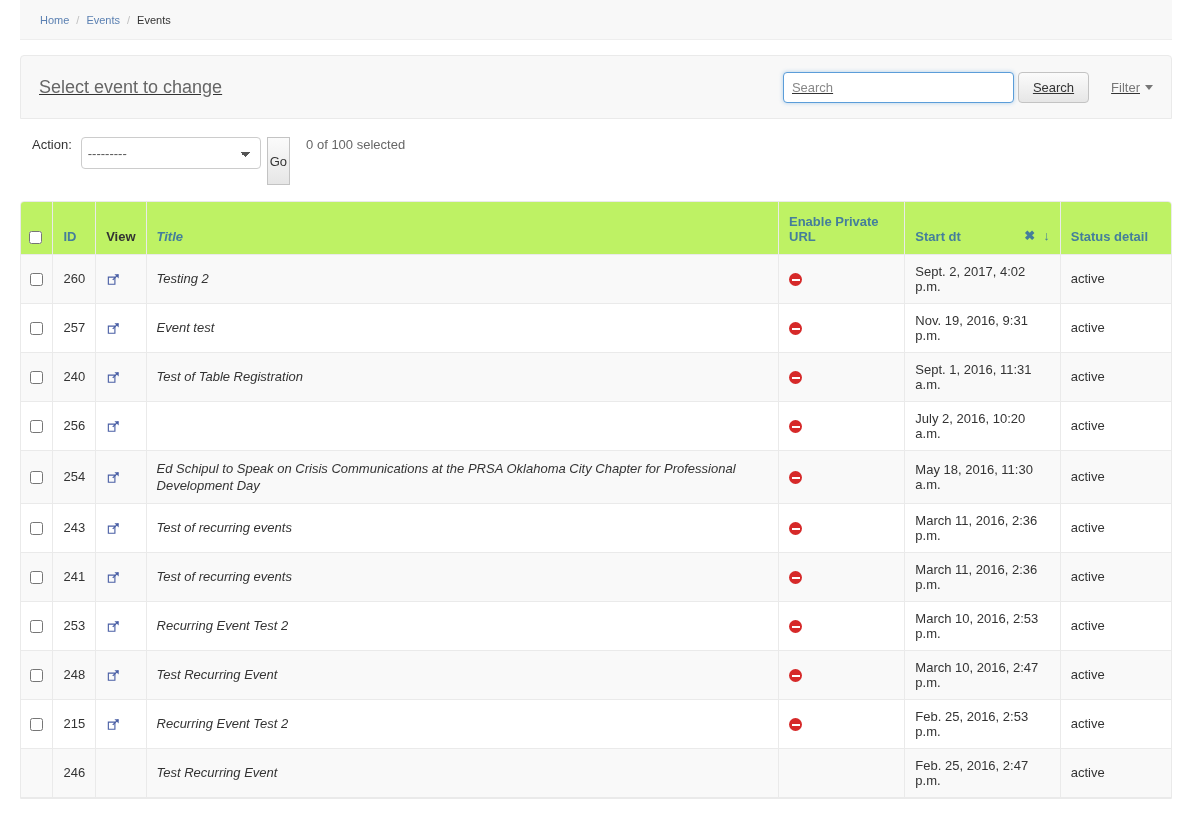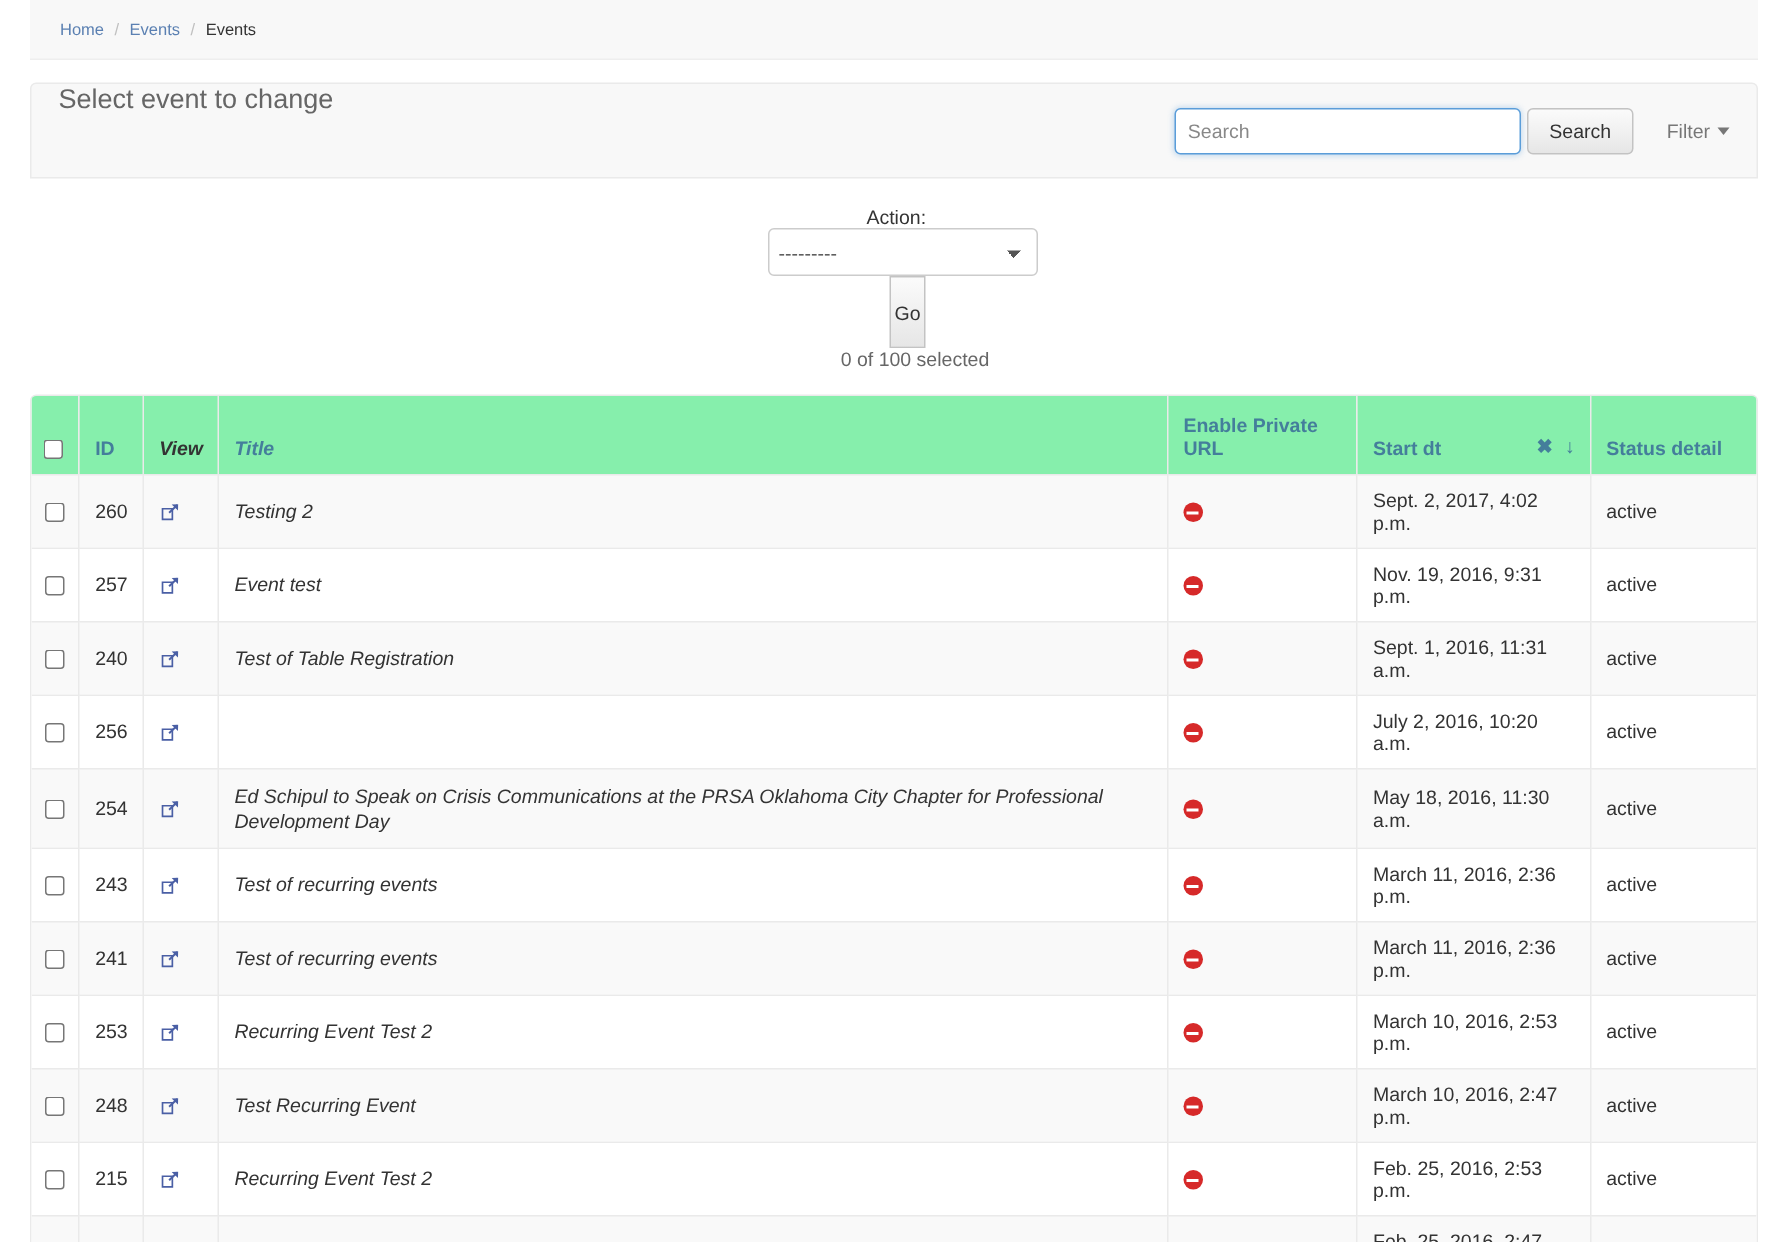--- a/index.html
+++ b/index.html
@@ -32,21 +32,23 @@
   
   .content-wrap { padding: 0 20px; }
 
   .module-head {
     margin-top: 15px;
     background: #f8f8f8;
     border: 1px solid #eaeaea;
     border-radius: 4px 4px 0 0;
     height: 64px;
     display: flex;
+    align-items: center;
     padding: 0 18px;
+    text-decoration: underline;
   }
   .page-title {
     font-size: 18px;
     font-weight: normal;
     color: #666666;
     margin: 0;
     flex: 1;
   }
   .search-form { display: flex; align-items: center; margin-left: 20px; }
   .search-input {
@@ -88,24 +90,23 @@
     width: 0; height: 0;
     border-left: 4px solid transparent;
     border-right: 4px solid transparent;
     border-top: 5px solid #777;
     display: inline-block;
   }
 
   
   .actions-bar {
     display: flex;
-    align-items: center;
+    align-items: flex-start;
     padding: 18px 0 16px 12px;
     font-size: 13px;
-    flex-direction: column;
   }
   .actions-bar .lbl { color: #333; margin-right: 9px; }
   .action-select {
     width: 180px;
     height: 32px;
     font-size: 13px;
     font-family: "Liberation Sans", sans-serif;
     color: #555;
     padding: 0 6px;
     border: 1px solid #cccccc;
@@ -137,33 +138,33 @@
     border: 1px solid #eaeaea;
     border-radius: 4px 4px 0 0;
     overflow: hidden;
   }
   table.rt {
     width: 100%;
     border-collapse: collapse;
     font-size: 13px;
   }
   table.rt thead th {
-    background: #86efac;
+    background: #bef264;
     border-bottom: 1px solid #eaeaea;
     border-right: 1px solid #eaeaea;
     text-align: left;
     vertical-align: bottom;
     padding: 9px 10px 10px 10px;
     font-weight: bold;
     font-size: 13px;
     height: 52px;
   }
   table.rt thead th:last-child { border-right: none; }
   table.rt thead th a { color: #447e9b; text-decoration: none; }
-  table.rt thead th .plain { color: #333; font-style: italic; }
+  table.rt thead th .plain { color: #333; }
   table.rt tbody td {
     border-bottom: 1px solid #eaeaea;
     border-right: 1px solid #eaeaea;
     padding: 9px 10px;
     color: #333;
     vertical-align: middle;
     height: 39px;
   }
   table.rt tbody td:last-child { border-right: none; }
   table.rt tbody tr:nth-child(odd) td { background: #f9f9f9; }

